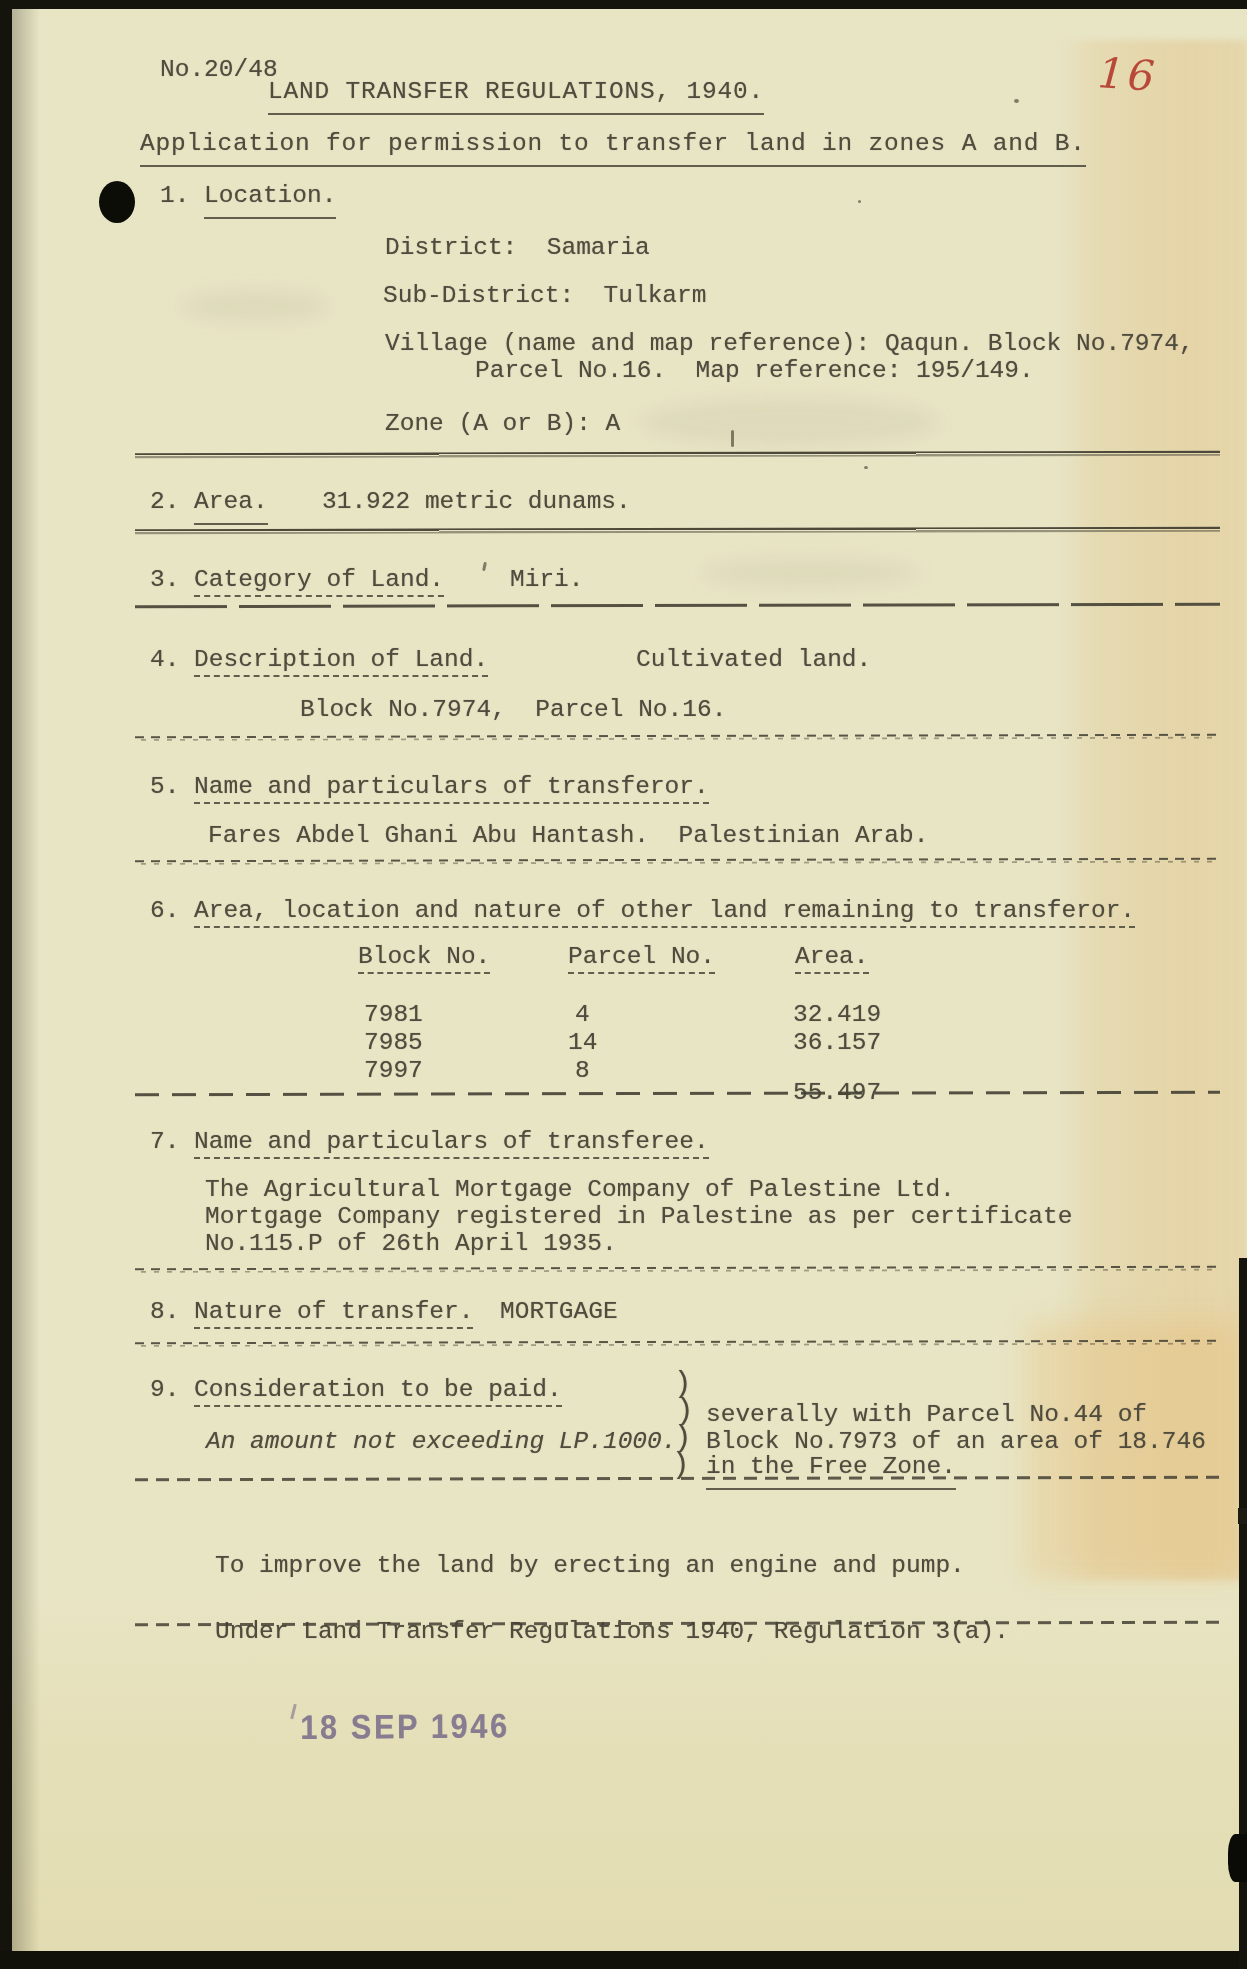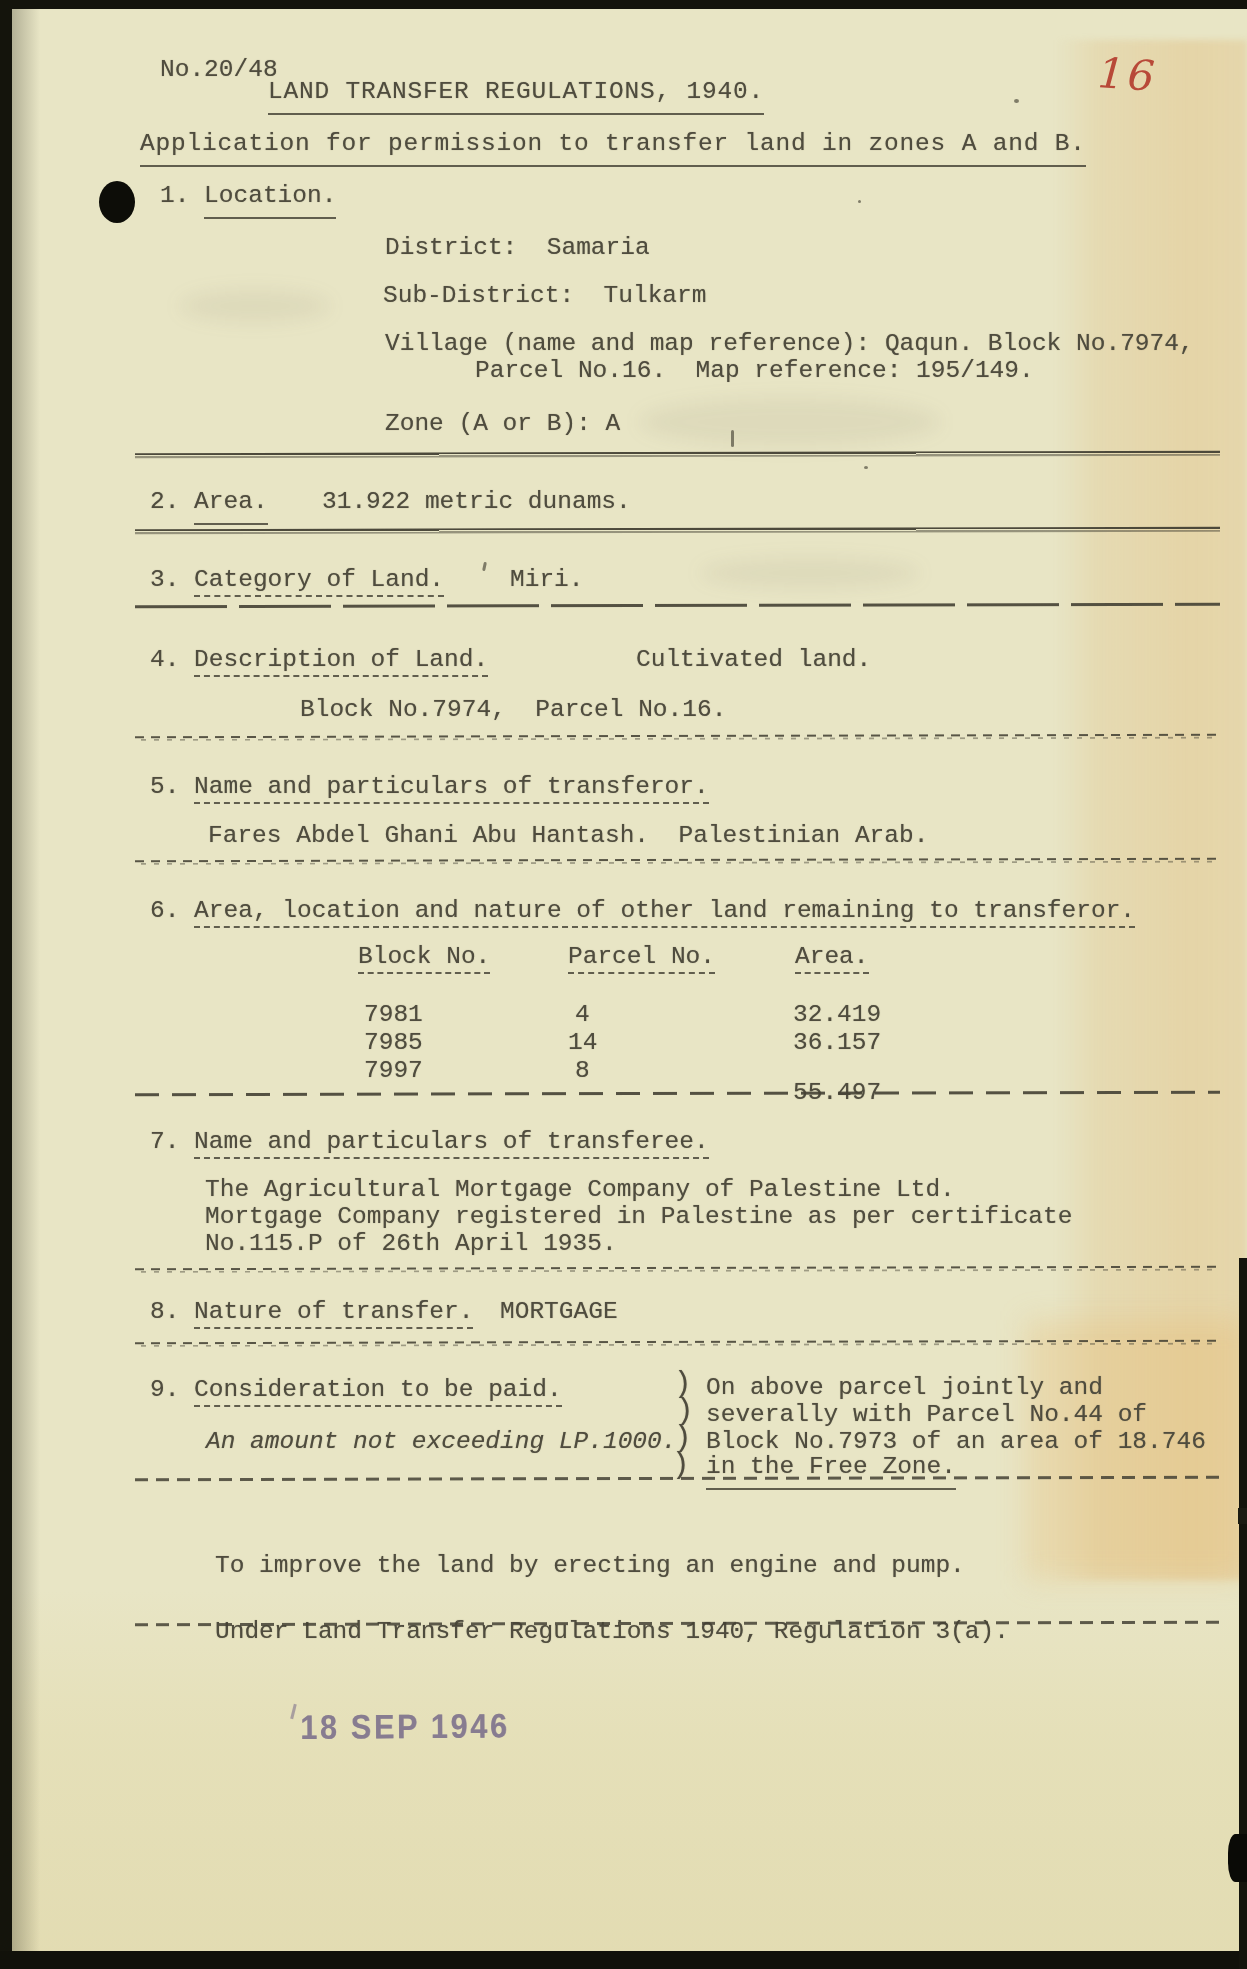--- a/index.html
+++ b/index.html
@@ -155,21 +155,20 @@
   <div class="rule rl-dashdot" style="top:1341px;"></div>
 
   <div class="t" style="left:150px;top:1376px;"><span>9.</span><span> </span><span class="ud">Consideration to be paid.</span></div>
   <div class="t" style="left:206px;top:1428px;font-style:italic;">An amount not exceeding LP.1000.</div>
 
   <div class="brace" style="left:674px;top:1368px;">)</div>
   <div class="brace" style="left:676px;top:1395px;">)</div>
   <div class="brace" style="left:674px;top:1422px;">)</div>
   <div class="brace" style="left:672px;top:1449px;">)</div>
 
-  <div class="t" style="left:706px;top:1374px;">On above parcel jointly and</div>
   <div class="t" style="left:706px;top:1401px;">severally with Parcel No.44 of</div>
   <div class="t" style="left:706px;top:1428px;">Block No.7973 of an area of 18.746</div>
   <div class="t" style="left:706px;top:1453px;"><span class="u">in the Free Zone.</span></div>
 
   <div class="rule rl-dashed" style="top:1477px;"></div>
 
   <div class="t" style="left:215px;top:1552px;">To improve the land by erecting an engine and pump.</div>
   <div class="t" style="left:215px;top:1579px;margin-top:39px;">Under Land Transfer Regulations 1940, Regulation 3(a).</div>
 
   <div class="rule rl-dashed" style="top:1622px;"></div>

